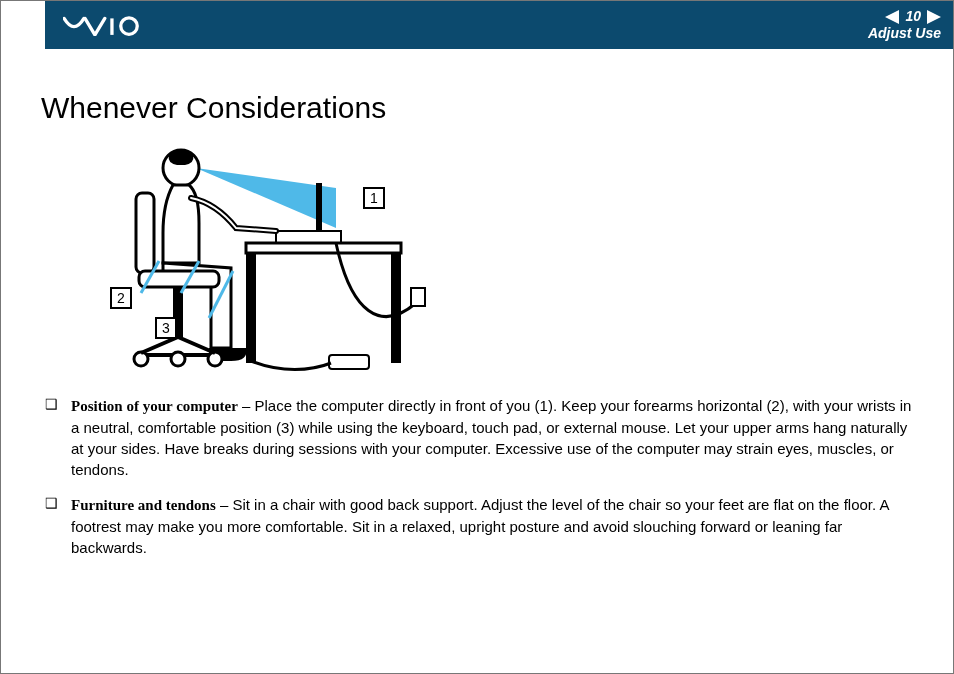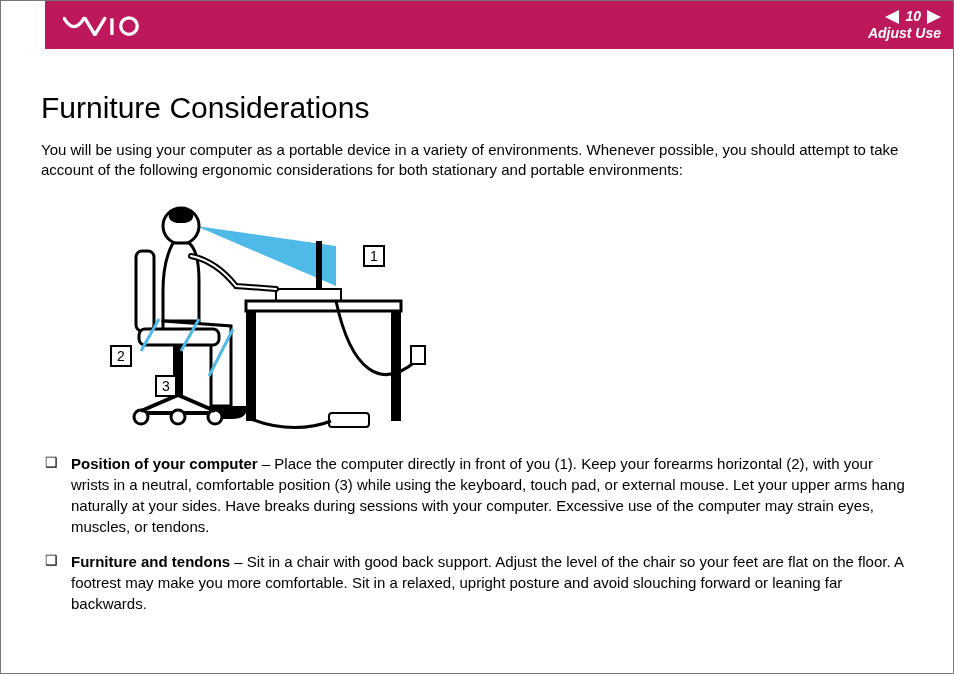--- a/index.html
+++ b/index.html
@@ -13,21 +13,21 @@
     overflow: hidden;
   }
   .page {
     width: 954px;
     height: 674px;
     position: relative;
     border: 1px solid #777;
     box-sizing: border-box;
   }
   .header {
-    background: #be185d;
+    background: #0c4a6e;
     color: #fff;
     height: 48px;
     display: flex;
     justify-content: space-between;
     align-items: center;
     padding: 0 12px 0 18px;
     margin-left: 44px;
   }
   .brand {
     display: flex;
@@ -97,21 +97,21 @@
     line-height: 1.4;
     margin-bottom: 14px;
   }
   ul.bullets li::before {
     content: "❑";
     position: absolute;
     left: 4px;
     top: 0;
     font-size: 14px;
   }
-  .bold { font-weight: bold; }
+  .bold { font-weight: bold; font-family: Liberation Serif, serif; }
 </style>
 </head>
 <body>
 
 <div class="page">
 
   <div class="header">
     <div class="brand">
       <svg viewBox="0 0 200 40">
         <path d="M2 8 Q 20 38 38 8" fill="none" stroke="#fff" stroke-width="6" stroke-linecap="round"></path>
@@ -125,23 +125,22 @@
         <span class="arrow-left"></span>
         <span>10</span>
         <span class="arrow-right"></span>
       </div>
       <div>Adjust Use</div>
     </div>
   </div>
 
   <div class="content">
 
-    <h1>Furniture Considerations</h1>
-
-    <p class="intro">You will be using your computer as a portable device in a variety of environments. Whenever possible, you should attempt to take account of the following ergonomic considerations for both stationary and portable environments:</p>
+    <h1>Whenever Considerations</h1>
+
 
     <div class="figure">
       <svg viewBox="0 0 350 250">
 
         <polygon points="115,35 255,55 255,95" fill="#4fb9e8"></polygon>
 
         <rect x="235" y="50" width="6" height="50" fill="#000"></rect>
         <polygon points="195,98 260,98 260,110 195,110" fill="#fff" stroke="#000" stroke-width="2"></polygon>
 
         <rect x="165" y="110" width="155" height="10" fill="#fff" stroke="#000" stroke-width="3"></rect>

